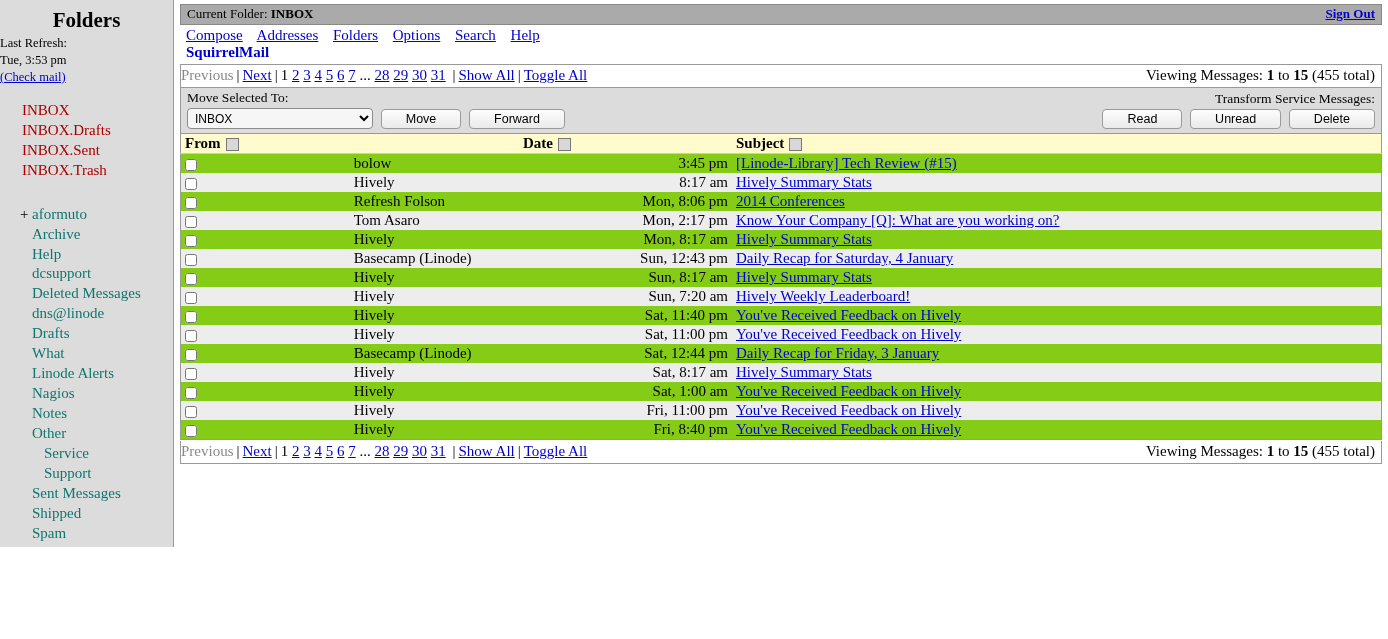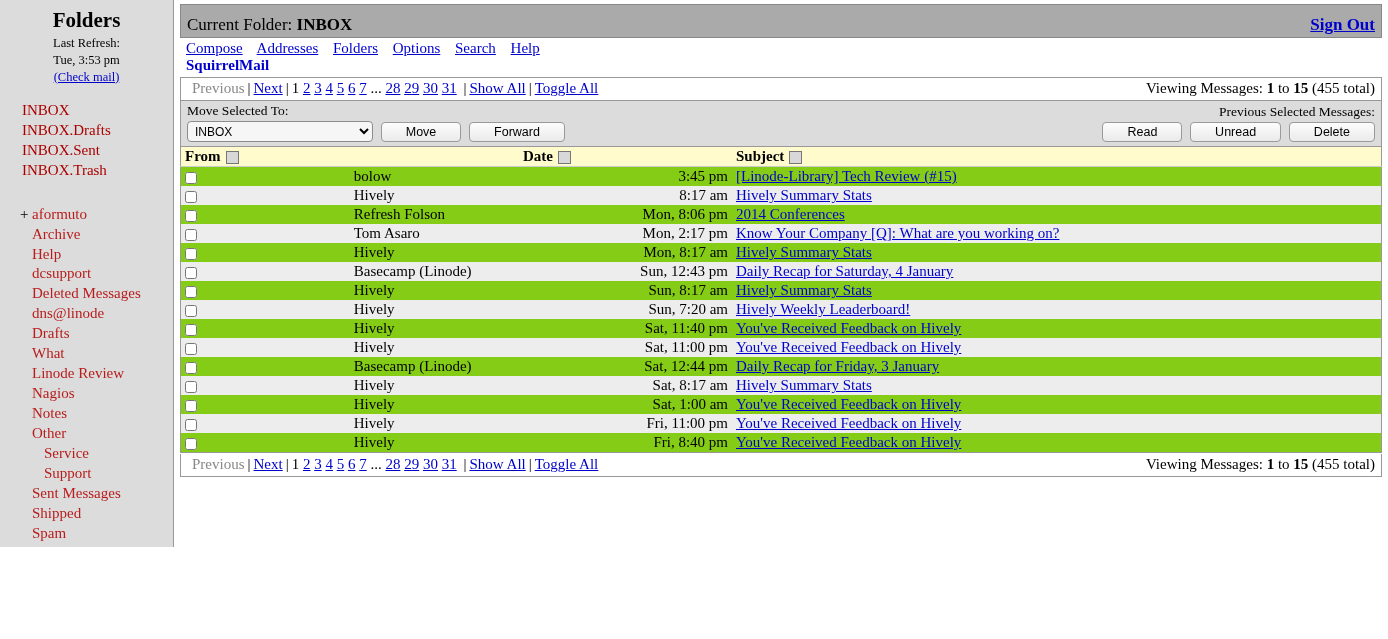--- a/index.html
+++ b/index.html
@@ -29,21 +29,20 @@
     overflow: hidden;
     position: relative;
   }
   .folders-title {
     text-align: center;
     font-weight: bold;
     font-size: 21px;
     margin: 4px 0 2px 0;
   }
   .refresh-block {
-    text-align: center;
     font-size: 12.5px;
     line-height: 1.35;
   }
   .refresh-block a {
     color: #0000cc;
   }
   .special-folders {
     margin-top: 14px;
     padding-left: 22px;
     font-size: 15px;
@@ -56,21 +55,21 @@
   .folder-list {
     margin-top: 24px;
     padding-left: 6px;
     font-size: 15px;
     line-height: 1.33;
   }
   .folder-row {
     white-space: nowrap;
   }
   .folder-row a {
-    color: #b91c1c;
+    color: #0f766e;
     text-decoration: none;
   }
   .folder-plus {
     display: inline-block;
     width: 12px;
     color: #000;
   }
   .indent-0 { padding-left: 14px; }
   .indent-1 { padding-left: 38px; }
 
@@ -82,28 +81,27 @@
     background: #ffffff;
     overflow: hidden;
   }
   .topbar {
     background: #aaaaaa;
     border: 1px solid #888888;
     padding: 1px 6px 2px 6px;
     display: flex;
     justify-content: space-between;
     align-items: baseline;
-    font-size: 17px;
+    font-size: 13px;
   }
   .topbar .cur-folder-label { }
   .topbar .cur-folder-name { font-weight: bold; }
   .topbar a.signout {
     color: #0000cc;
     font-weight: bold;
-    margin-top: 9px;
   }
   .menubar {
     display: flex;
     justify-content: flex-end;
     align-items: baseline;
     padding: 2px 6px 2px 6px;
     font-size: 15px;
     flex-direction: column;
   }
   .menubar .links a {
@@ -114,21 +112,21 @@
     color: #0000cc;
     font-weight: bold;
   }
 
   .pagerow {
     display: flex;
     justify-content: space-between;
     align-items: center;
     border: 1px solid #999999;
     background: #ffffff;
-    padding: 2px 6px 3px 11px;
+    padding: 2px 6px 3px 0;
     font-size: 15px;
     margin-top: 1px;
   }
   .pagerow .sep { color: #000; margin: 0 3px; }
   .pagerow a { color: #0000cc; }
   .pagerow .dim { color: #888888; }
   .pagerow .cur { color: #000000; }
   .pagerow b { font-weight: bold; }
 
   .movebar {
@@ -239,21 +237,21 @@
 
     <div class="folder-list">
       <div class="folder-row indent-0"><span class="folder-plus">+</span><a href="#">aformuto</a></div>
       <div class="folder-row indent-0"><span class="folder-plus"></span><a href="#">Archive</a></div>
       <div class="folder-row indent-0"><span class="folder-plus"></span><a href="#">Help</a></div>
       <div class="folder-row indent-0"><span class="folder-plus"></span><a href="#">dcsupport</a></div>
       <div class="folder-row indent-0"><span class="folder-plus"></span><a href="#">Deleted Messages</a></div>
       <div class="folder-row indent-0"><span class="folder-plus"></span><a href="#">dns@linode</a></div>
       <div class="folder-row indent-0"><span class="folder-plus"></span><a href="#">Drafts</a></div>
       <div class="folder-row indent-0"><span class="folder-plus"></span><a href="#">What</a></div>
-      <div class="folder-row indent-0"><span class="folder-plus"></span><a href="#">Linode Review</a></div>
+      <div class="folder-row indent-0"><span class="folder-plus"></span><a href="#">Linode Alerts</a></div>
       <div class="folder-row indent-0"><span class="folder-plus"></span><a href="#">Nagios</a></div>
       <div class="folder-row indent-0"><span class="folder-plus"></span><a href="#">Notes</a></div>
       <div class="folder-row indent-0"><span class="folder-plus"></span><a href="#">Other</a></div>
       <div class="folder-row indent-1"><a href="#">Service</a></div>
       <div class="folder-row indent-1"><a href="#">Support</a></div>
       <div class="folder-row indent-0"><span class="folder-plus"></span><a href="#">Sent Messages</a></div>
       <div class="folder-row indent-0"><span class="folder-plus"></span><a href="#">Shipped</a></div>
       <div class="folder-row indent-0"><span class="folder-plus"></span><a href="#">Spam</a></div>
       <div class="folder-row indent-0"><span class="folder-plus"></span><a href="#">Steve</a></div>
       <div class="folder-row indent-0"><span class="folder-plus"></span><a href="#">Trash</a></div>
@@ -314,21 +312,21 @@
         <select class="folder-select">
           <option>INBOX</option>
           <option>INBOX.Drafts</option>
           <option>INBOX.Sent</option>
           <option>INBOX.Trash</option>
         </select>
         <button class="gbtn">Move</button>
         <button class="gbtn">Forward</button>
       </div>
       <div class="right">
-        <span class="lbl">Previous Selected Messages:</span>
+        <span class="lbl">Transform Service Messages:</span>
         <button class="gbtn">Read</button>
         <button class="gbtn">Unread</button>
         <button class="gbtn">Delete</button>
       </div>
     </div>
 
     <table class="msglist">
       <thead>
         <tr>
           <th class="c-from" colspan="2"><span>From</span><span class="sortbox"></span></th>

